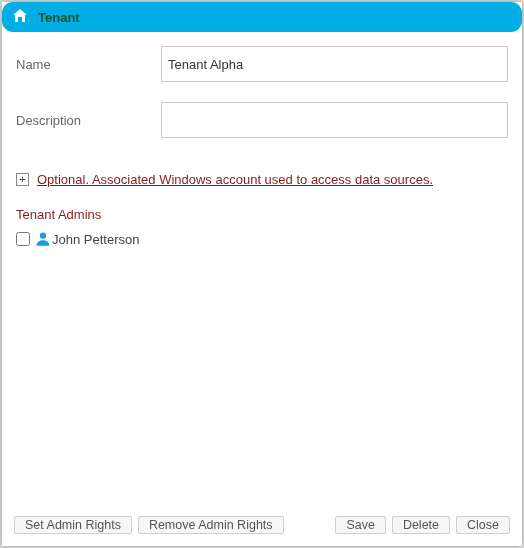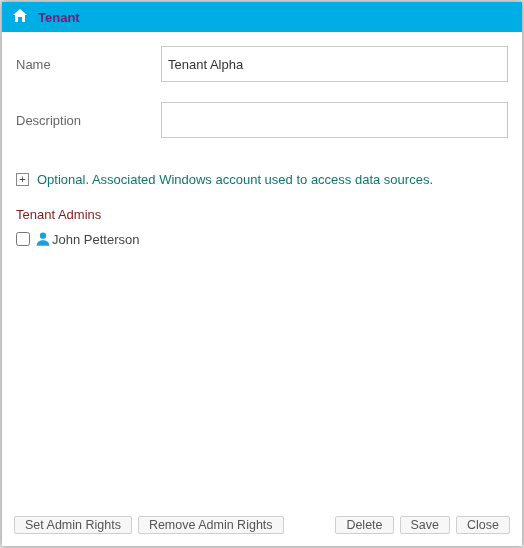--- a/index.html
+++ b/index.html
@@ -16,27 +16,28 @@
     height: 544px;
     margin: 2px;
     background: #fff;
     box-shadow: 0 0 6px rgba(0,0,0,0.35);
     display: flex;
     flex-direction: column;
     position: relative;
   }
   .titlebar {
     background: #00aee6;
-    color: #701a75;
+    color: #14532d;
     height: 30px;
     display: flex;
     align-items: center;
     padding: 0 10px;
     font-weight: 600;
     font-size: 13px;
+    border-radius: 11px;
   }
   .titlebar svg { margin-right: 10px; }
   .body {
     flex: 1;
     padding: 14px 14px 0 14px;
     display: flex;
     flex-direction: column;
     overflow: hidden;
   }
   .form-row {
@@ -76,23 +77,24 @@
     align-items: center;
     justify-content: center;
     font-size: 11px;
     line-height: 1;
     color: #444;
     margin-right: 8px;
     cursor: pointer;
     background:#fff;
   }
   .expander-link {
-    color: #0f766e;
+    color: #7f1d1d;
     font-size: 13px;
     cursor: pointer;
+    text-decoration: underline;
   }
   .section-label {
     color: #7f1d1d;
     margin: 6px 0 6px 0;
     font-size: 13px;
   }
   .admin-list {
     flex: 1;
   }
   .admin-row {
@@ -177,19 +179,19 @@
 
   </div>
 
   <div class="footer">
     <div class="left">
       <button class="btn">Set Admin Rights</button>
       <button class="btn">Remove Admin Rights</button>
     </div>
     <div class="spacer"></div>
     <div class="right">
+      <button class="btn">Save</button>
       <button class="btn">Delete</button>
-      <button class="btn">Save</button>
       <button class="btn">Close</button>
     </div>
   </div>
 
 </div>
 
 </body></html>

